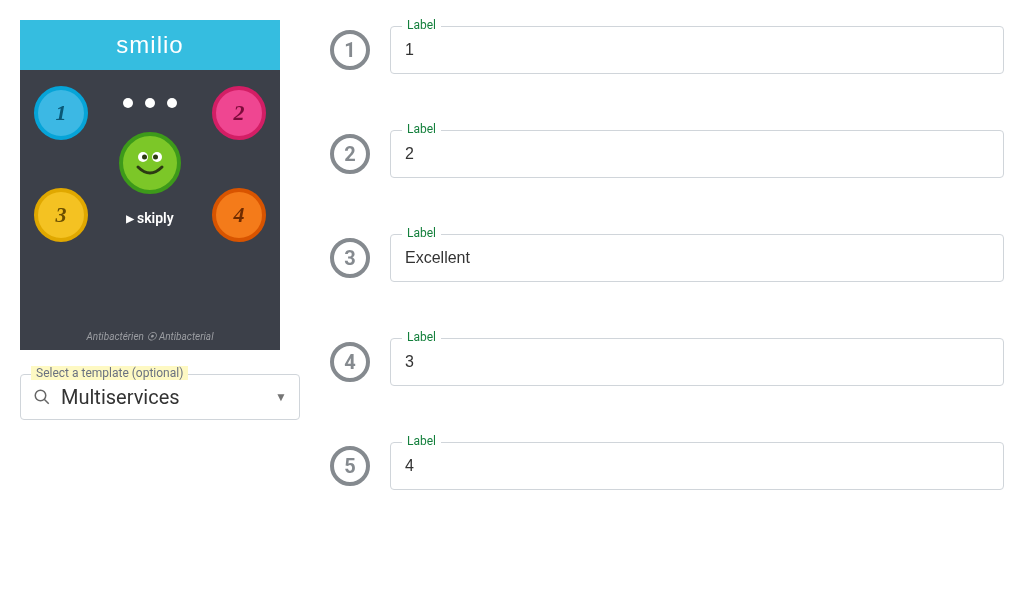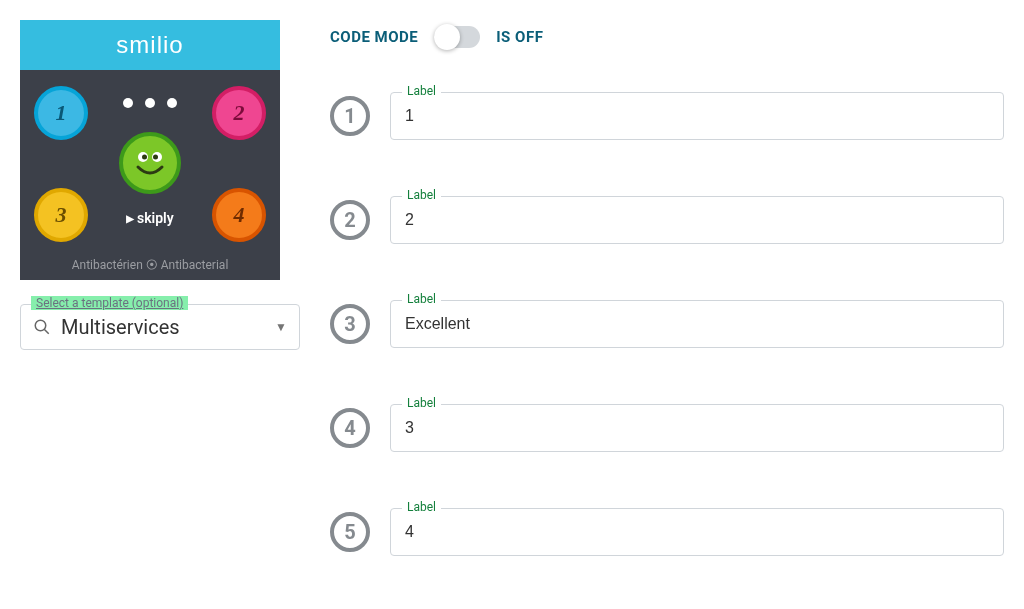--- a/index.html
+++ b/index.html
@@ -11,21 +11,21 @@
       padding: 20px;
       display: flex;
       gap: 30px;
     }
     .left-panel {
       width: 280px;
       flex-shrink: 0;
     }
     .device-preview {
       width: 260px;
-      height: 260px;
+      height: 330px;
       background: #3c4049;
       position: relative;
       overflow: hidden;
     }
     .device-header {
       width: 100%;
       height: 50px;
       background: #35bde0;
       display: flex;
       align-items: center;
@@ -101,45 +101,45 @@
       align-items: center;
       gap: 3px;
     }
     .skiply-arrow { font-size: 10px; }
     .anti {
       position: absolute;
       bottom: 8px;
       width: 100%;
       text-align: center;
       color: #9b9da2;
-      font-size: 12px;
+      font-size: 10px;
+      font-style: italic;
     }
     .template-select {
       margin-top: 24px;
       position: relative;
       width: 280px;
     }
     .fieldset {
       border: 1px solid #d0d5da;
       border-radius: 4px;
       padding: 10px 12px;
       position: relative;
       display: flex;
       align-items: center;
       gap: 10px;
     }
     .fieldset .legend {
       position: absolute;
       top: -9px;
       left: 10px;
-      background: #86efac;
+      background: #fef9c3;
       padding: 0 5px;
       font-size: 12px;
       color: #6b7280;
-      text-decoration: underline;
     }
     .search-icon {
       width: 18px;
       height: 18px;
       flex-shrink: 0;
     }
     .select-value {
       flex: 1;
       font-size: 20px;
       color: #333;
@@ -267,27 +267,20 @@
         <circle cx="10" cy="10" r="7"></circle>
         <line x1="15" y1="15" x2="21" y2="21"></line>
       </svg>
       <span class="select-value">Multiservices</span>
       <span class="chevron">▼</span>
     </div>
   </div>
 </div>
 
 <div class="right-panel">
-  <div class="code-mode-row">
-    <span class="code-mode-label">CODE MODE</span>
-    <div class="toggle">
-      <div class="thumb"></div>
-    </div>
-    <span class="code-mode-state">IS OFF</span>
-  </div>
 
   <div class="label-row">
     <div class="num-circle">1</div>
     <div class="label-input-wrap">
       <span class="legend">Label</span>
       <input class="label-input" value="1" style="">
     </div>
   </div>
 
   <div class="label-row">

